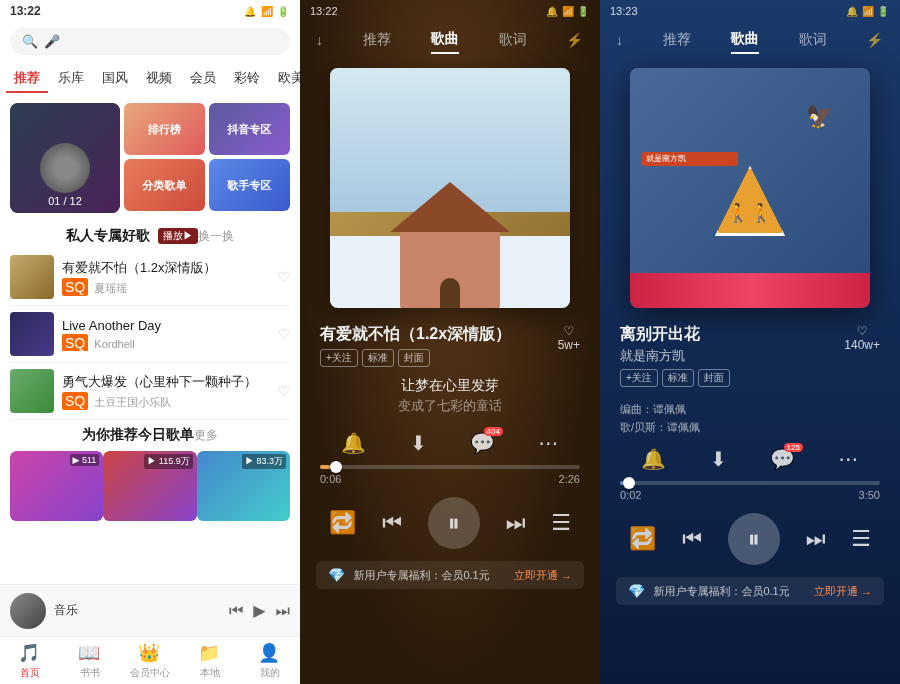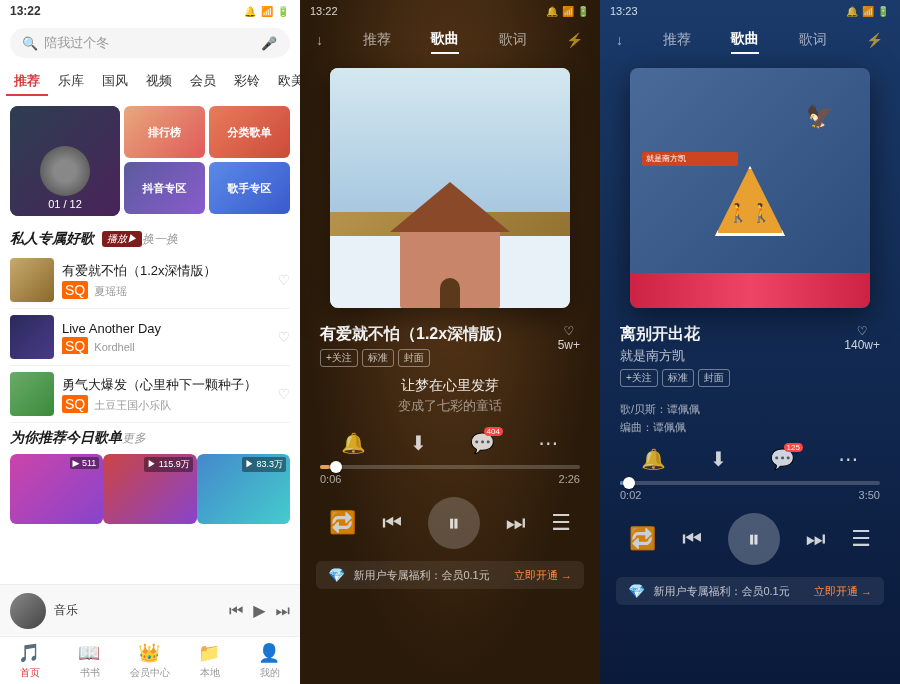--- a/index.html
+++ b/index.html
@@ -124,23 +124,22 @@
       overflow: hidden;
     }
     .banner-sub-item.rank { background: linear-gradient(135deg, #e8a87c, #e05a5a); }
     .banner-sub-item.tiktok { background: linear-gradient(135deg, #5b5b9e, #8a5bce); }
     .banner-sub-item.category { background: linear-gradient(135deg, #e87c5b, #cc4a3a); }
     .banner-sub-item.artist { background: linear-gradient(135deg, #5b8ae8, #3a5acc); }
 
     .section-header {
       display: flex;
       align-items: center;
-      justify-content: flex-start;
+      justify-content: center;
       padding: 6px 10px 4px;
-      font-style: italic;
     }
     .section-title { font-size: 14px; font-weight: 600; color: #1a1a1a; }
     .section-action { font-size: 12px; color: #999; }
     .live-badge {
       background: #7f1d1d;
       color: #fff;
       font-size: 10px;
       padding: 1px 5px;
       border-radius: 3px;
       margin-left: 4px;
@@ -521,43 +520,42 @@
     <span class="time">13:22</span>
     <div class="status-icons">
       <span>🔔</span>
       <span>📶</span>
       <span>🔋</span>
     </div>
   </div>
 
   <div class="search-bar">
     <span class="search-icon-svg">🔍</span>
-    <span class="search-placeholder">陪我过个冬</span>
     <span class="voice-icon">🎤</span>
   </div>
 
   <div class="nav-tabs">
     <span class="nav-tab active">推荐</span>
     <span class="nav-tab">乐库</span>
     <span class="nav-tab">国风</span>
     <span class="nav-tab">视频</span>
     <span class="nav-tab">会员</span>
     <span class="nav-tab">彩铃</span>
     <span class="nav-tab">欧美</span>
   </div>
 
   <div class="banner-grid">
     <div class="banner-main">
       <div class="banner-main-img"></div>
       <span class="banner-label">01 / 12</span>
     </div>
     <div class="banner-sub-grid">
       <div class="banner-sub-item rank">排行榜</div>
+      <div class="banner-sub-item tiktok">抖音专区</div>
       <div class="banner-sub-item category">分类歌单</div>
-      <div class="banner-sub-item tiktok">抖音专区</div>
       <div class="banner-sub-item artist">歌手专区</div>
     </div>
 
   </div>
 
   <div class="section-header">
     <div style="display:flex;align-items:center;gap:4px;">
       <span class="section-title">私人专属好歌</span>
       <span class="live-badge">播放▶</span>
     </div>
@@ -803,22 +801,22 @@
           <span class="tag">封面</span>
         </div>
       </div>
       <div class="heart-count">
         <span>♡</span>
         <span>140w+</span>
       </div>
     </div>
 
     <div class="song-details-area">
+      <div class="composer-info">编曲：谭佩佩</div>
       <div class="composer-info">歌/贝斯：谭佩佩</div>
-      <div class="composer-info">编曲：谭佩佩</div>
     </div>
 
     <div class="player-actions">
       <div class="action-btn">
         <span class="action-icon">🔔</span>
       </div>
       <div class="action-btn">
         <span class="action-icon">⬇</span>
       </div>
       <div class="action-btn action-badge">

